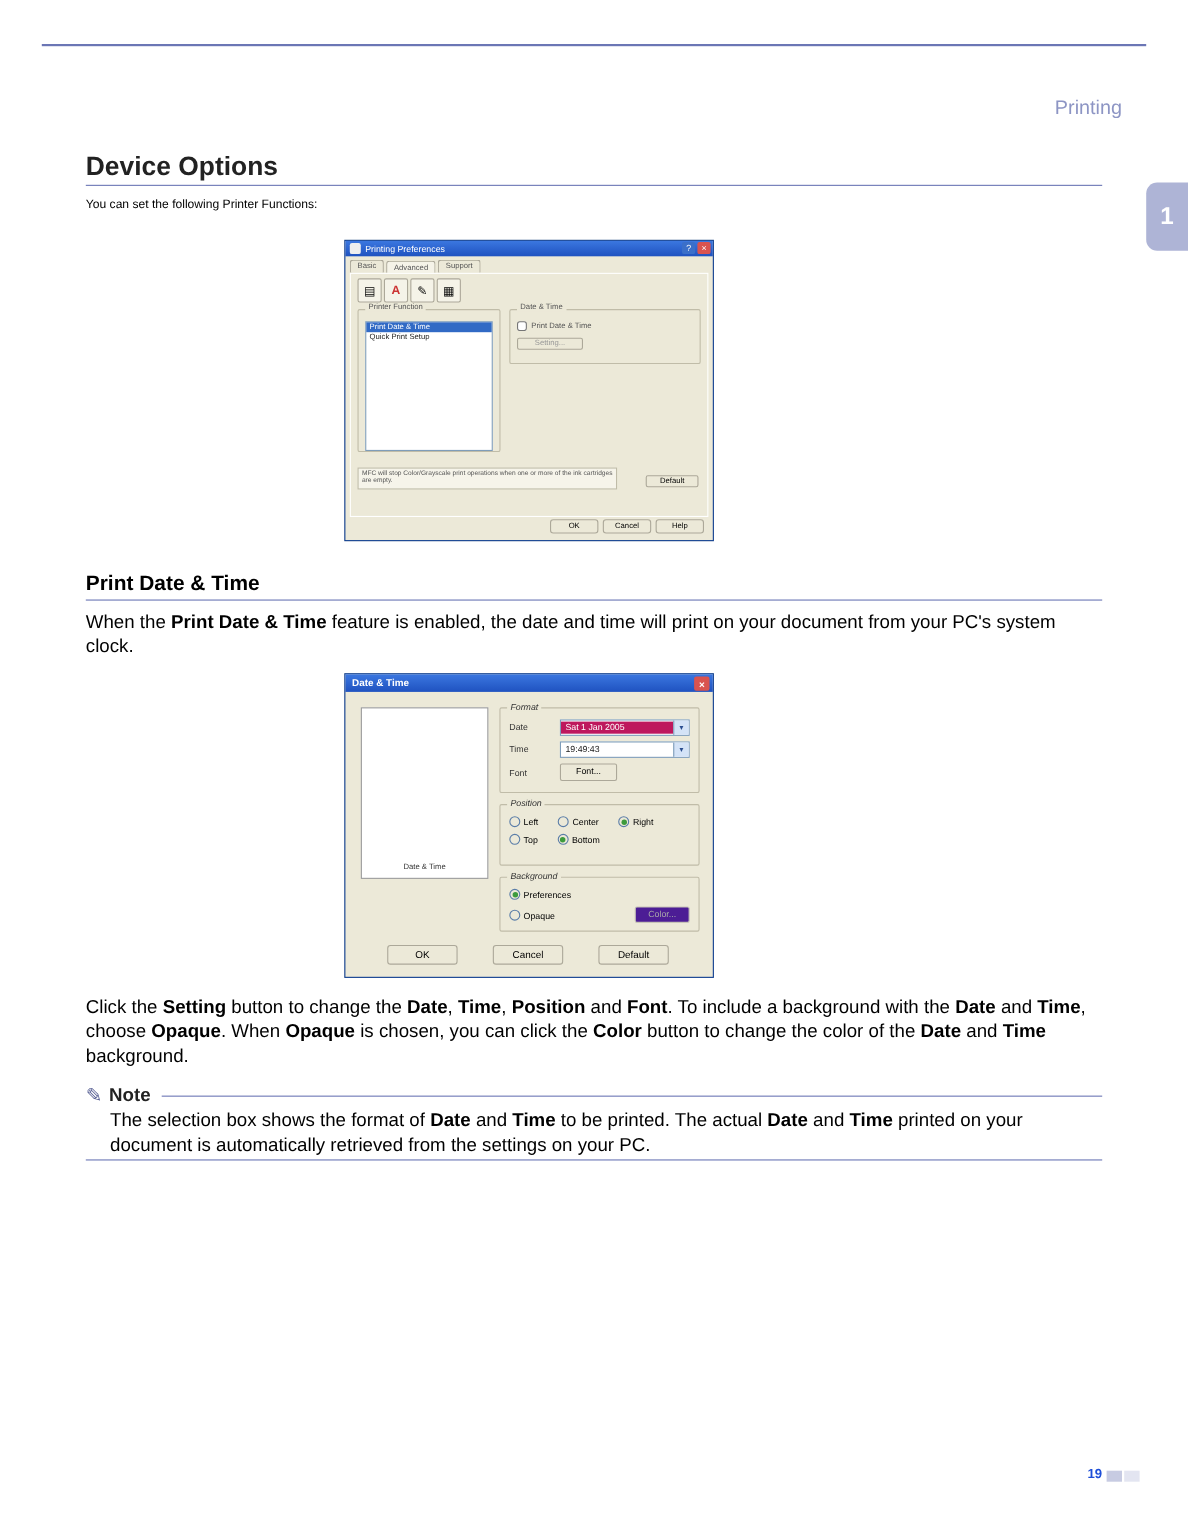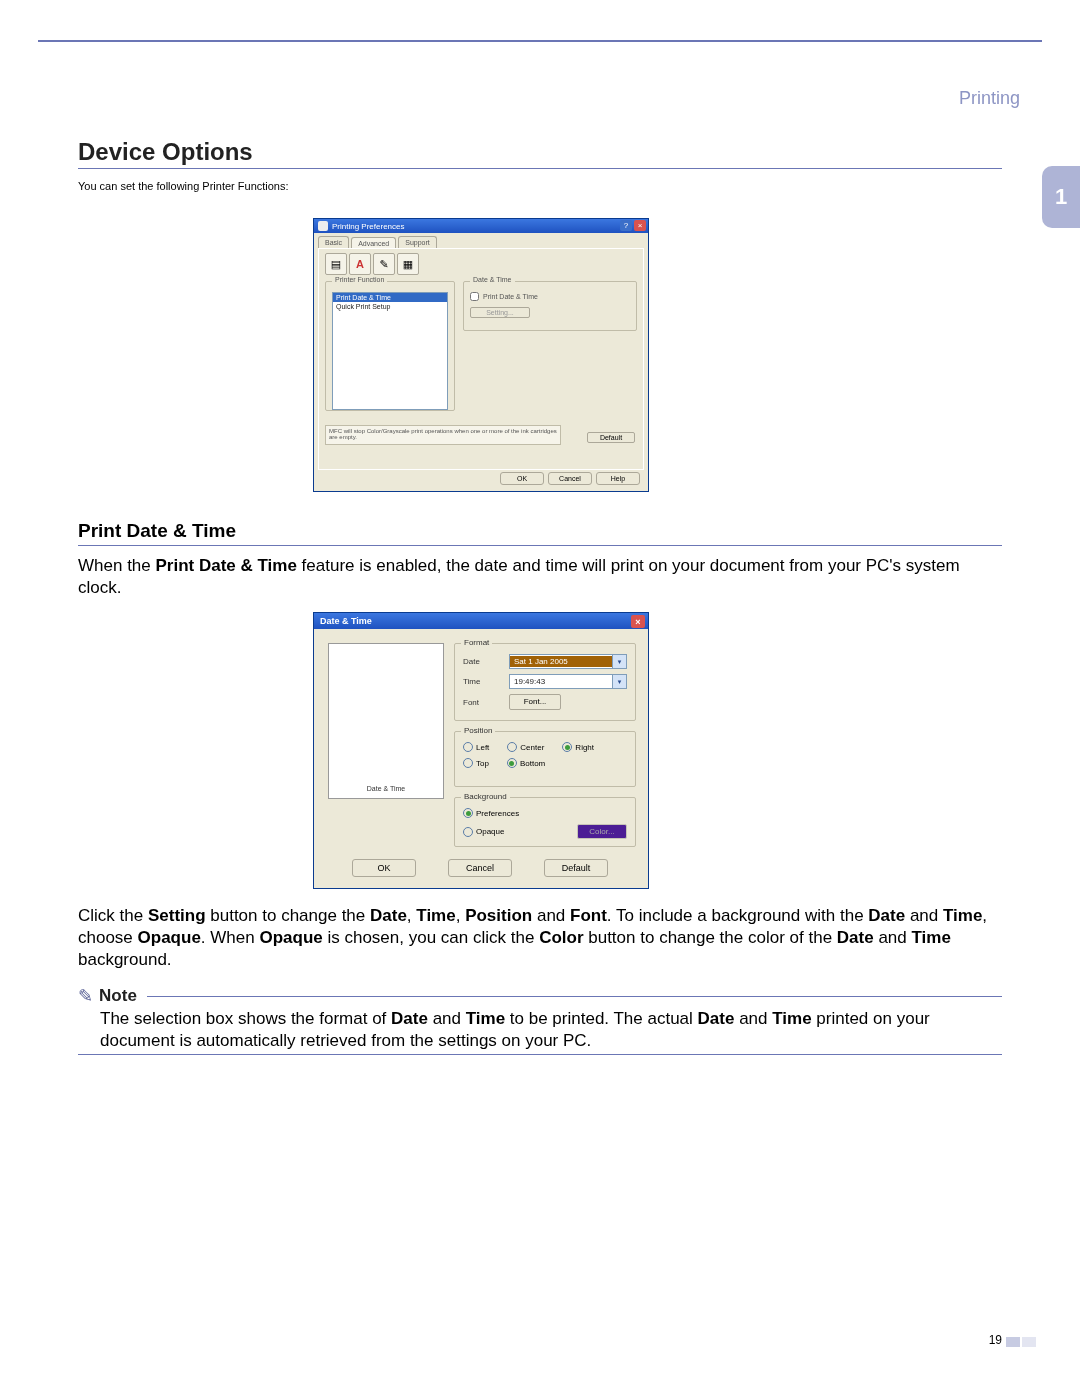--- a/index.html
+++ b/index.html
@@ -124,32 +124,32 @@
     height:16px;
     background: linear-gradient(#3b77e0,#1f52c0);
     color:#fff; font-size:9px; font-weight:bold;
     padding:2px 6px; display:flex; align-items:center; position:relative;
   }
   .dlg2-title .close { position:absolute; right:3px; top:2px; width:14px;height:13px;background:#d9534f;border-radius:2px;color:#fff;font-size:9px;display:flex;align-items:center;justify-content:center;}
   .dlg2-body { position:relative; height:258px;}
   .dlg2 .preview { position:absolute; left:14px; top:14px; width:116px; height:156px; border:1px solid #999; background:#fff;}
   .dlg2 .preview .lbl { position:absolute; bottom:6px; width:100%; text-align:center; font-size:7px; color:#333;}
   .dlg2 .grp { position:absolute; border:1px solid #c0bca8; border-radius:2px; padding:10px 8px 8px 8px;}
-  .dlg2 .grp .lg { position:absolute; top:-6px; left:6px; background:#ece9d8; padding:0 3px; font-size:8px; color:#333;}
+  .dlg2 .grp .lg { position:absolute; top:-6px; left:6px; background:#ece9d8; padding:0 3px; font-size:8px; color:#333;font-style:italic;}
   .dlg2 .fmt { left:140px; top:14px; right:12px; height:78px;}
   .dlg2 .fmt .row { display:flex; align-items:center; margin-bottom:5px; font-size:8px;}
   .dlg2 .fmt .row .lab { width:46px; color:#333;}
   .dlg2 .combo { flex:1; height:15px; border:1px solid #7f9db9; background:#fff; display:flex; align-items:center; position:relative; font-size:8px;}
-  .dlg2 .combo.sel .val { background:#a16207; color:#fff; padding:1px 4px; flex:1;}
+  .dlg2 .combo.sel .val { background:#be185d; color:#fff; padding:1px 4px; flex:1;}
   .dlg2 .combo .val { padding:1px 4px; flex:1; color:#222;}
   .dlg2 .combo .ar { width:14px;height:13px;background:#d4e3f7;border-left:1px solid #7f9db9;display:flex;align-items:center;justify-content:center;color:#2a4d8f;font-size:7px;}
   .dlg2 .fontbtn { width:52px; height:16px; border:1px solid #aca899; background:#ece9d8; border-radius:2px; font-size:8px; text-align:center; line-height:14px;}
   .dlg2 .pos { left:140px; top:102px; right:12px; height:56px;}
   .dlg2 .pos .radrow { display:flex; gap:18px; margin-bottom:6px; font-size:8px;}
-  .dlg2 .rad { display:flex; align-items:center; gap:3px;}
+  .dlg2 .rad { display:flex; align-items:flex-end; gap:3px;}
   .dlg2 .rad .r { width:10px;height:10px;border:1px solid #5a7da8;border-radius:50%;display:flex;align-items:center;justify-content:center;}
   .dlg2 .rad .r.on::after{content:"";width:5px;height:5px;background:#3d9b3d;border-radius:50%;}
   .dlg2 .bg { left:140px; top:168px; right:12px; height:50px;}
   .dlg2 .bg .col { display:flex; flex-direction:column; gap:6px; font-size:8px;}
   .dlg2 .bg .row2 { display:flex; justify-content:space-between; align-items:center;}
   .dlg2 .colorbtn { width:50px; height:15px; border:1px solid #c7c4b7; background:#4c1d95; border-radius:2px; font-size:8px; color:#aaa; text-align:center; line-height:13px;}
   .dlg2 .btnrow { position:absolute; left:38px; bottom:10px; display:flex; gap:32px;}
   .dlg2 .btnrow .b { width:64px; height:18px; border:1px solid #aca899; background:#ece9d8; border-radius:3px; font-size:9px; text-align:center; line-height:16px;}
 
   .para2 {
@@ -166,21 +166,21 @@
   .note-body {
     position:absolute; left:100px; right:78px; top:1008px;
     font-size:17px; line-height:1.3;
   }
   .note-end {
     position:absolute; left:78px; right:78px; top:1054px;
     border-top:1px solid #6b76b5;
   }
   .page-num {
     position:absolute; right:78px; bottom:50px;
-    font-size:12px; font-weight:normal; color:#000000;text-align:center;
+    font-size:12px; font-weight:bold; color:#1d4ed8;text-align:center;
   }
   .foot-tick {
     position:absolute; right:60px; bottom:50px;
     width:14px; height:10px; background:#c7cbe2;
   }
   .foot-tick2 {
     position:absolute; right:44px; bottom:50px;
     width:14px; height:10px; background:#e3e5f1;
   }
 </style>

